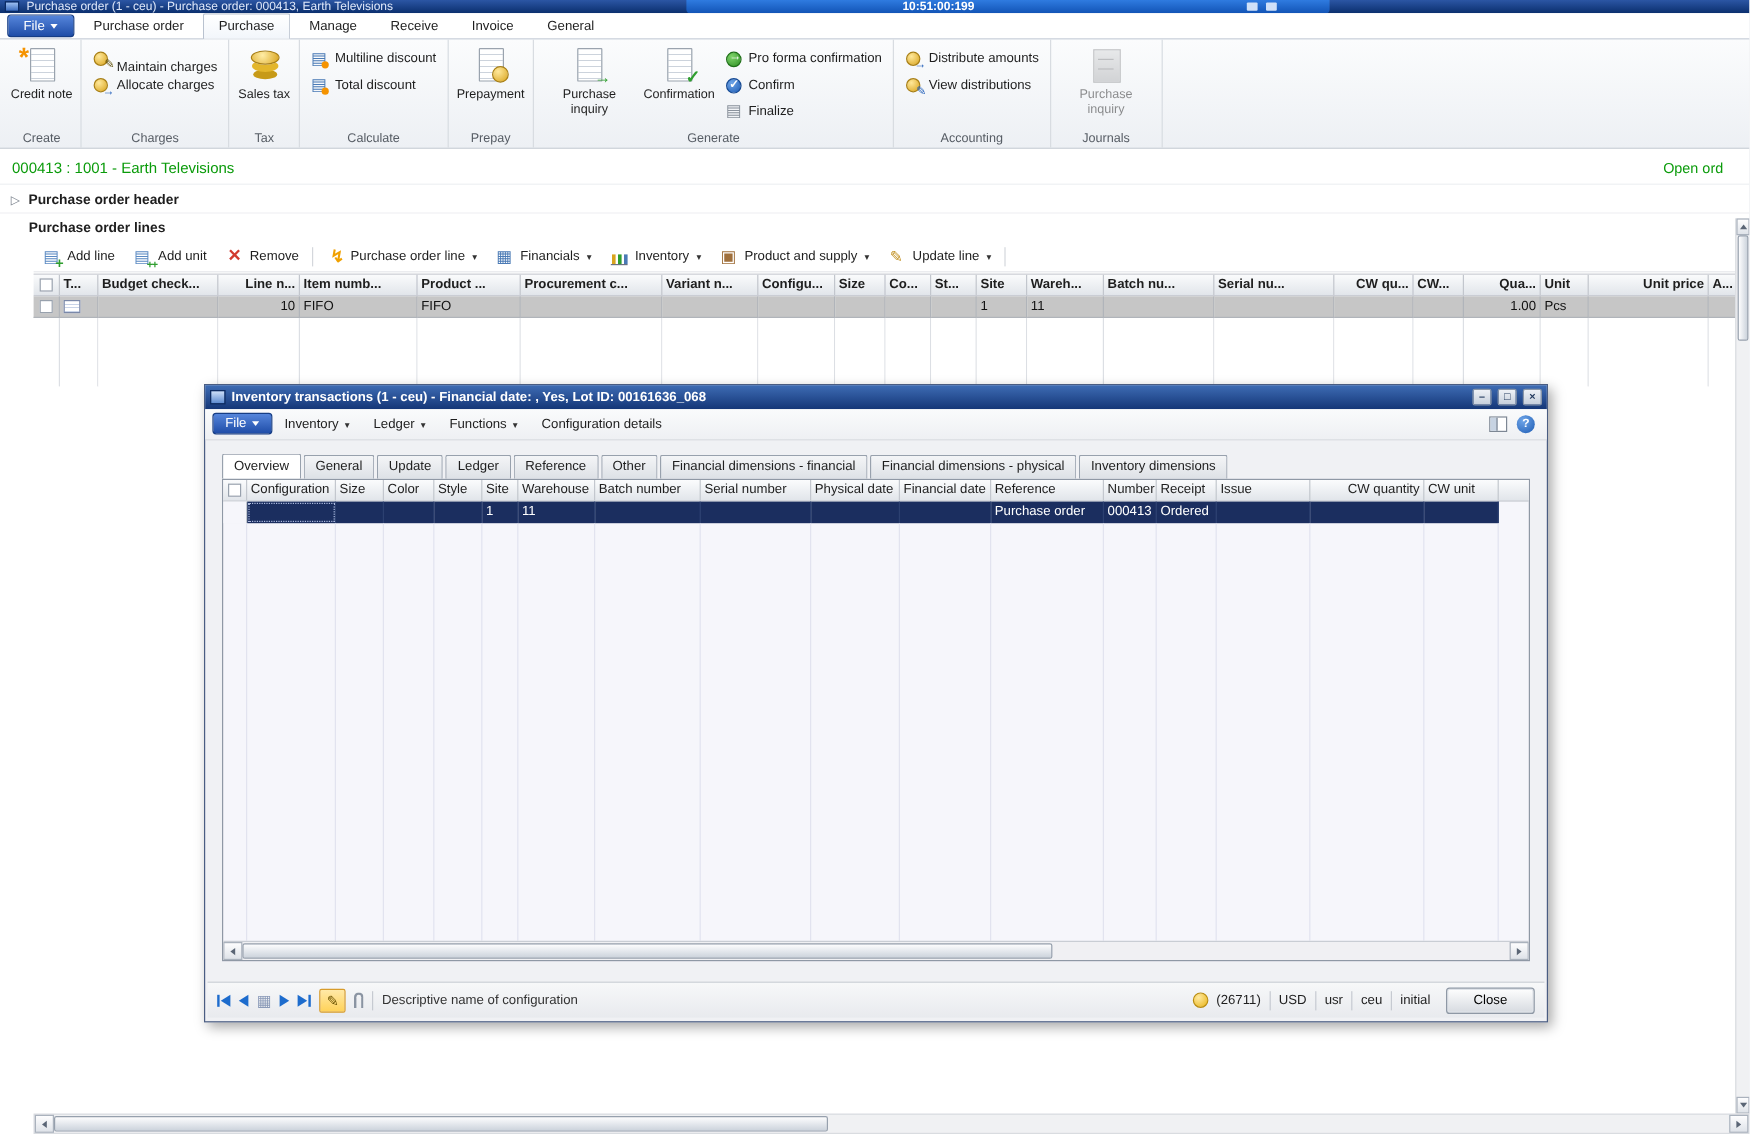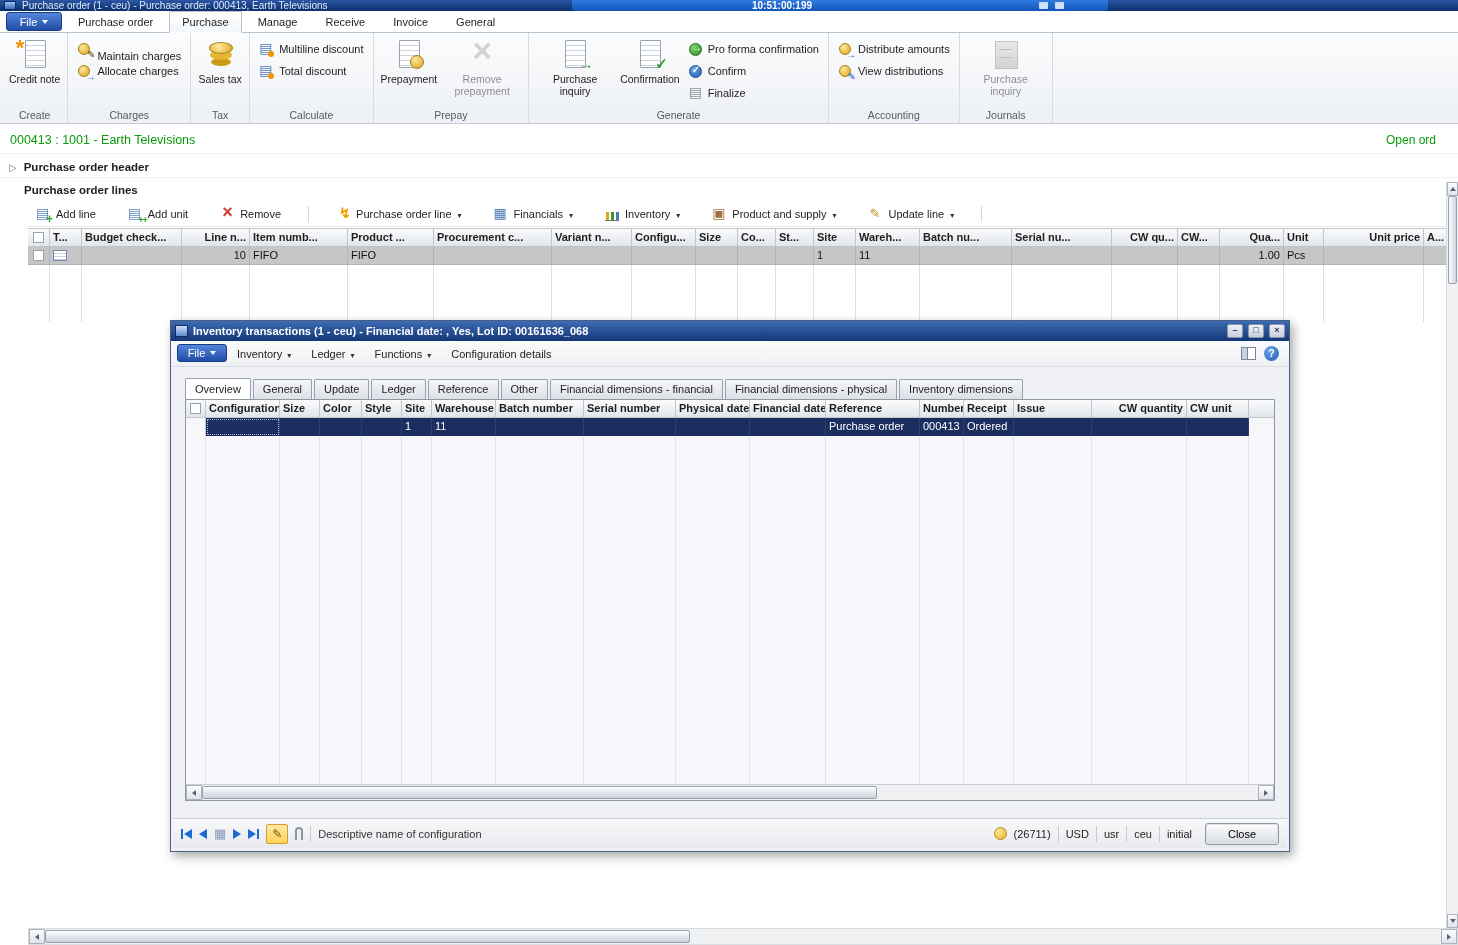--- a/index.html
+++ b/index.html
@@ -74,21 +74,21 @@
 
 #record-bar{position:absolute;top:127px;left:0;right:0;height:27px;display:flex;align-items:center;padding:0 10px;border-bottom:1px solid #eef0f3;}
 .record-title{color:#0a9b0a;font-size:12.5px;}
 .record-status{margin-left:auto;color:#0a9b0a;font-size:12px;padding-right:12px;white-space:nowrap;}
 #sec-header{position:absolute;top:156px;left:0;right:0;height:22px;display:flex;align-items:center;gap:7px;padding:0 9px;border-bottom:1px solid #f0f1f4;}
 .expander::before{content:"▷";font-size:10px;color:#79818b;}
 .sec-title{font-weight:bold;font-size:11.5px;}
 #sec-lines{position:absolute;top:179px;left:0;right:0;height:22px;display:flex;align-items:center;padding:0 8px 0 24px;}
 
 
-#lines-toolbar{position:absolute;top:202px;left:28px;right:12px;height:25px;border-bottom:1px solid #e6e8ec;display:flex;align-items:center;gap:16px;}
+#lines-toolbar{position:absolute;top:202px;left:28px;right:12px;height:25px;border-bottom:1px solid #e6e8ec;display:flex;align-items:center;gap:0;}
 .tbtn{display:flex;align-items:center;gap:5px;padding:2px 8px;white-space:nowrap;}
 .tsep{width:1px;height:16px;background:#d4d7dc;margin:0 3px;}
 .drop::before{content:"▾";font-size:8px;color:#333;margin-left:1px;}
 
 
 .g-row{display:flex;}
 .gc{flex:none;overflow:hidden;white-space:nowrap;padding:2px 3px;font-size:11px;border-right:1px solid #c2c6cd;}
 .right{text-align:right;}
 .cb{width:11px;height:11px;border:1px solid #98a1ad;background:#fff;}
 .gsel{display:flex;align-items:center;justify-content:center;padding:0;}
@@ -131,21 +131,21 @@
 .dlg-menu-right{margin-left:auto;display:flex;align-items:center;gap:8px;padding-right:4px;}
 .layout-icon{width:15px;height:13px;border:1px solid #7d8794;background:#fff;position:relative;}
 .layout-icon::before{content:"";position:absolute;left:0;top:0;width:5px;height:100%;background:#c7d3e2;border-right:1px solid #7d8794;}
 .help-icon{width:15px;height:15px;border-radius:50%;background:radial-gradient(circle at 35% 30%,#6fa5e8,#1d5cb4);color:#fff;font-weight:bold;font-size:10px;text-align:center;line-height:15px;}
 .help-icon::before{content:"?";}
 #dlg-tabs{position:absolute;top:55px;left:14px;right:14px;height:23px;display:flex;align-items:flex-end;}
 .dtab{border:1px solid #98a1ad;border-bottom:none;background:linear-gradient(#f4f5f7,#dde1e6);padding:3px 9px 4px;border-radius:2px 2px 0 0;margin-right:2px;white-space:nowrap;}
 .dtab.active{background:#fff;font-weight:normal;padding-top:4px;}
 .dlg-gridframe{position:absolute;left:14px;right:14px;top:78px;height:402px;border:1px solid #8f98a5;background:#f6f6fb;overflow:hidden;}
 .dg-head{display:flex;height:18px;background:linear-gradient(#fbfcfd,#e1e5ea);border-bottom:1px solid #c3c7ce;}
-.dg-head .gc{font-weight:bold;border-right:1px solid #c3c7ce;}
+.dg-head .gc{font-weight:normal;border-right:1px solid #c3c7ce;}
 .dg-datarow{display:flex;height:18px;}
 .dg-datarow .gc{background:#1b2e5f;color:#fff;border-right:1px solid #2c4070;}
 .dg-datarow .gsel{background:#f6f6fb;border-right:1px solid #c3c7ce;}
 .dg-datarow .focus{outline:1px dotted #aebce0;outline-offset:-2px;}
 .dg-body{position:absolute;left:0;right:0;top:36px;bottom:16px;display:flex;}
 .dg-body .bc{flex:none;height:100%;border-right:1px solid #e2e3ef;}
 .dg-hscroll{position:absolute;left:0;right:0;bottom:0;height:16px;background:#f0f0f3;border-top:1px solid #c9cdd4;display:flex;align-items:center;}
 .dg-hscroll .sb-thumb{width:62%;}
 .dg-hscroll .gap{flex:1;}
 
@@ -241,24 +241,20 @@
             </div>
           </div>
         </div>
         <div class="rg-label">Calculate</div>
       </div>
       <div class="rgroup">
         <div class="rg-content">
           <div class="rbtn-large">
             <div class="icl ic-prepayment pagey"></div>
             <div class="rbtn-label">Prepayment</div>
-          </div>
-          <div class="rbtn-large disabled">
-            <div class="icl ic-remove-prepayment"></div>
-            <div class="rbtn-label">Remove prepayment</div>
           </div>
         </div>
         <div class="rg-label">Prepay</div>
       </div>
       <div class="rgroup">
         <div class="rg-content">
           <div class="rbtn-large">
             <div class="icl ic-purchase-inquiry pagey"></div>
             <div class="rbtn-label">Purchase inquiry</div>
           </div>

